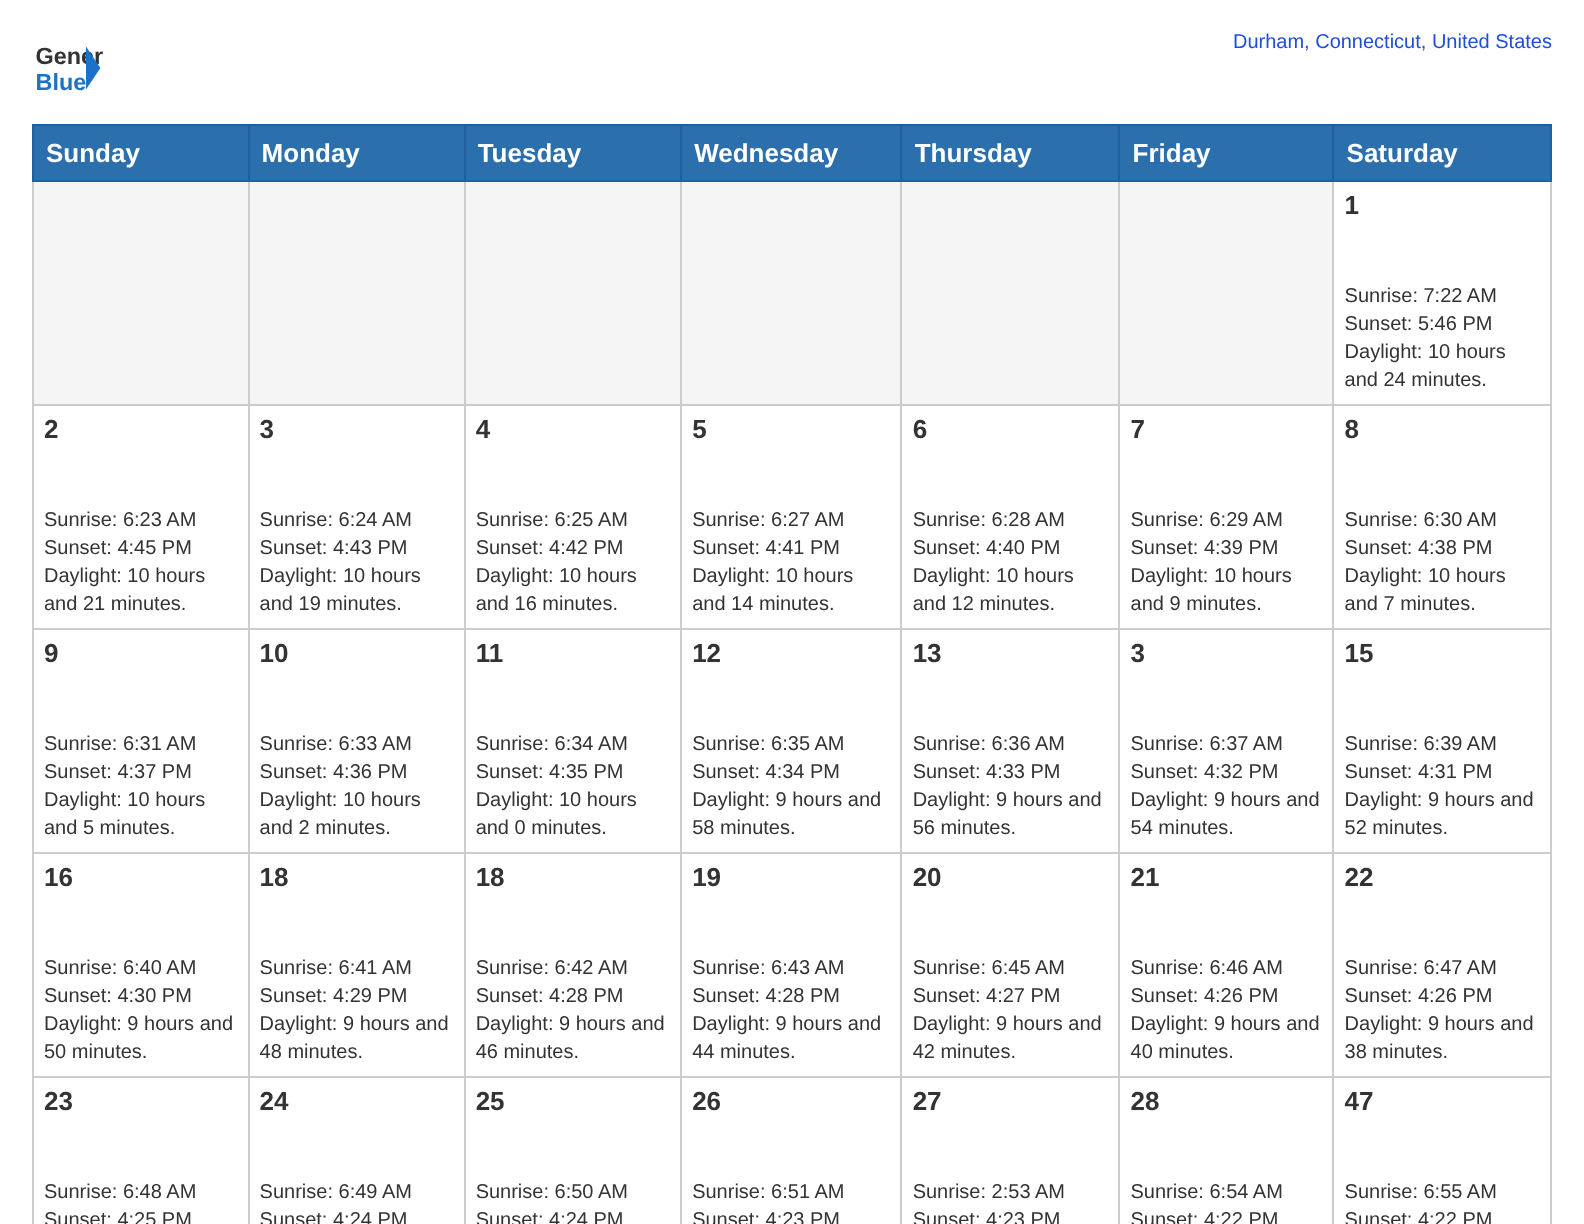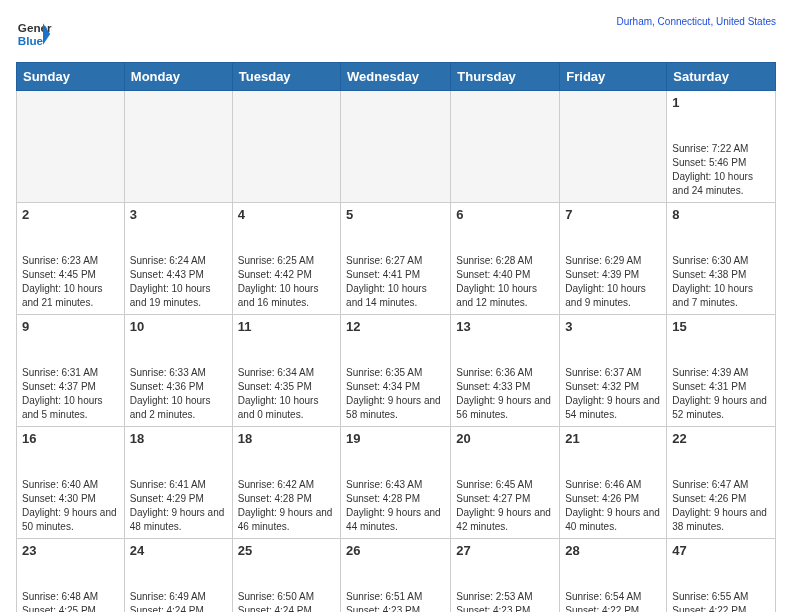--- a/index.html
+++ b/index.html
@@ -199,21 +199,21 @@
 Daylight: 9 hours and 56 minutes.</div>
         </td>
         <td>
           <span class="day-number">3</span>
           <div class="day-info">Sunrise: 6:37 AM
 Sunset: 4:32 PM
 Daylight: 9 hours and 54 minutes.</div>
         </td>
         <td>
           <span class="day-number">15</span>
-          <div class="day-info">Sunrise: 4:39 AM
+          <div class="day-info">Sunrise: 6:39 AM
 Sunset: 4:31 PM
 Daylight: 9 hours and 52 minutes.</div>
         </td>
       </tr>
       <tr class="week-row">
         <td>
           <span class="day-number">16</span>
           <div class="day-info">Sunrise: 6:40 AM
 Sunset: 4:30 PM
 Daylight: 9 hours and 50 minutes.</div>

